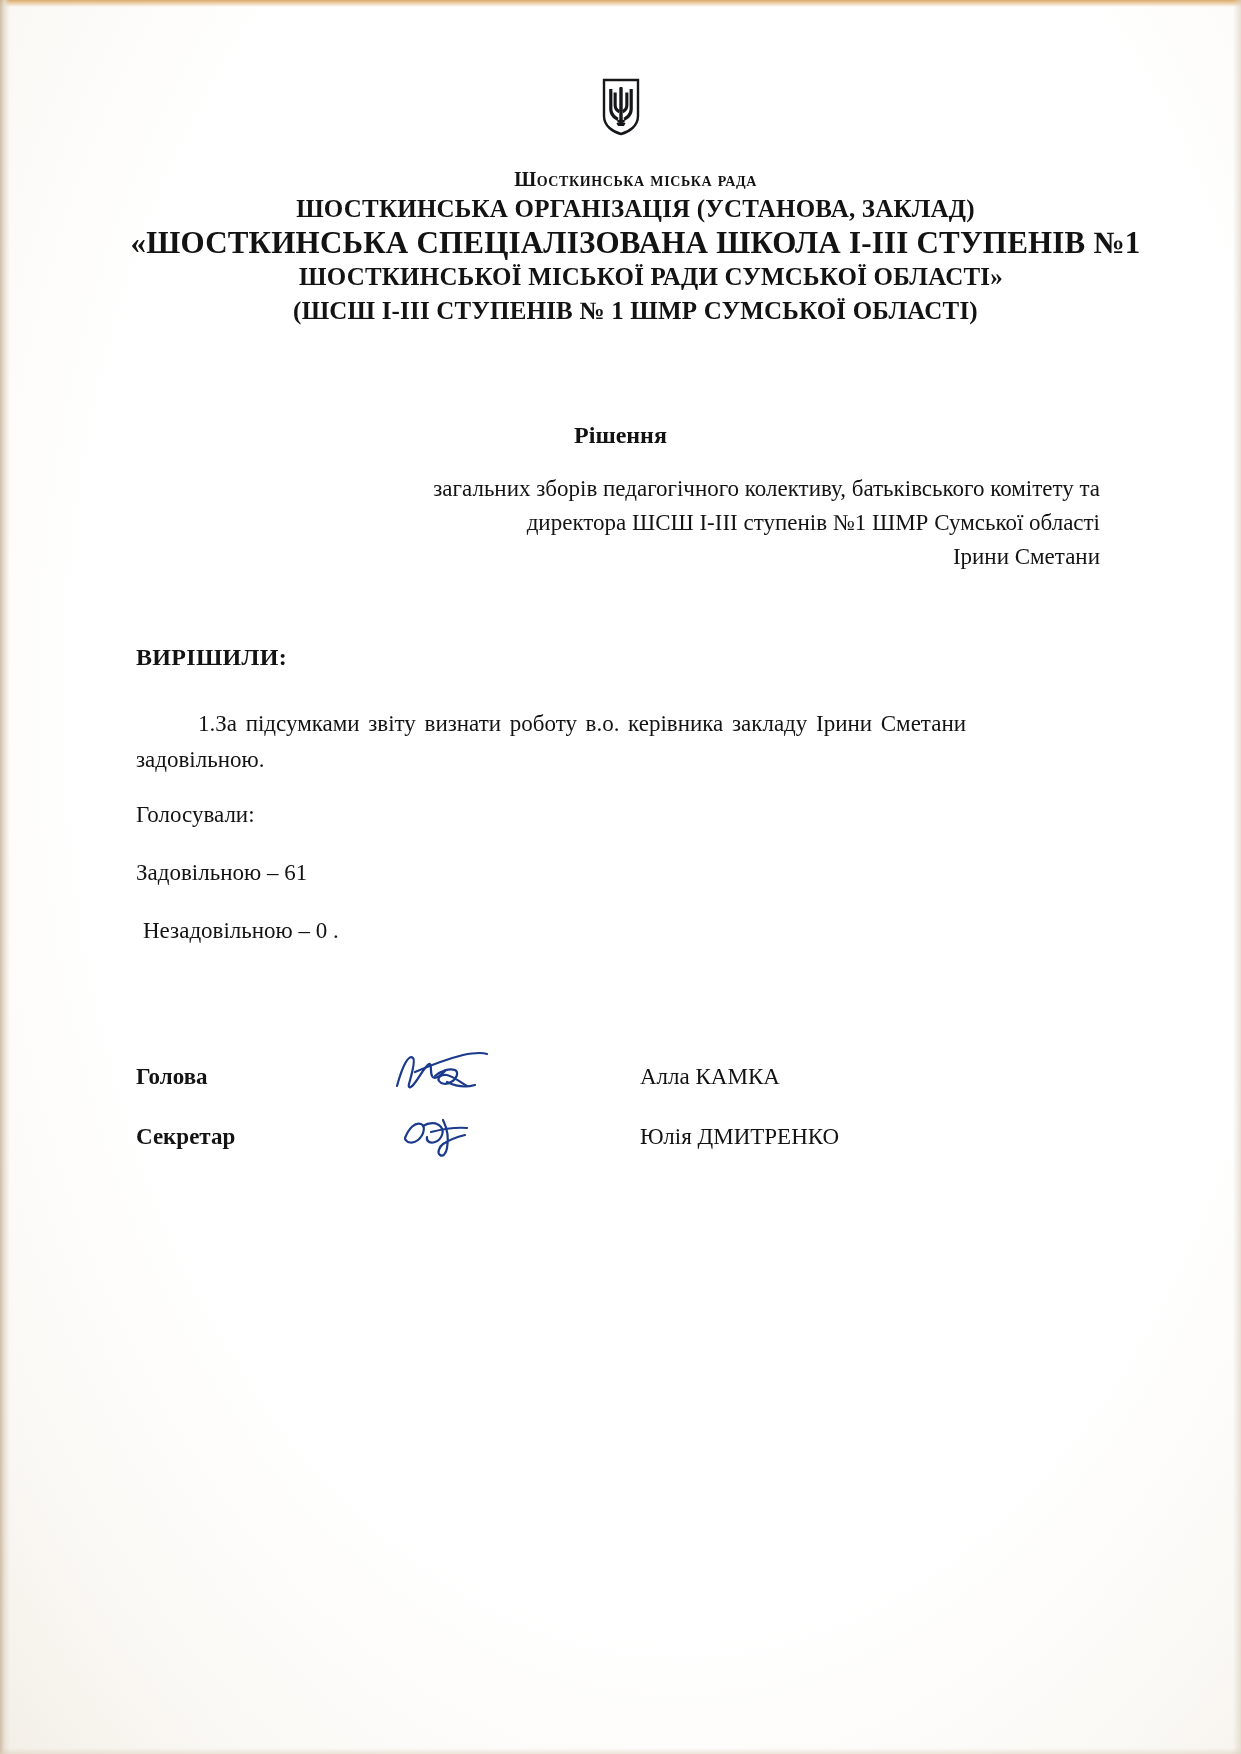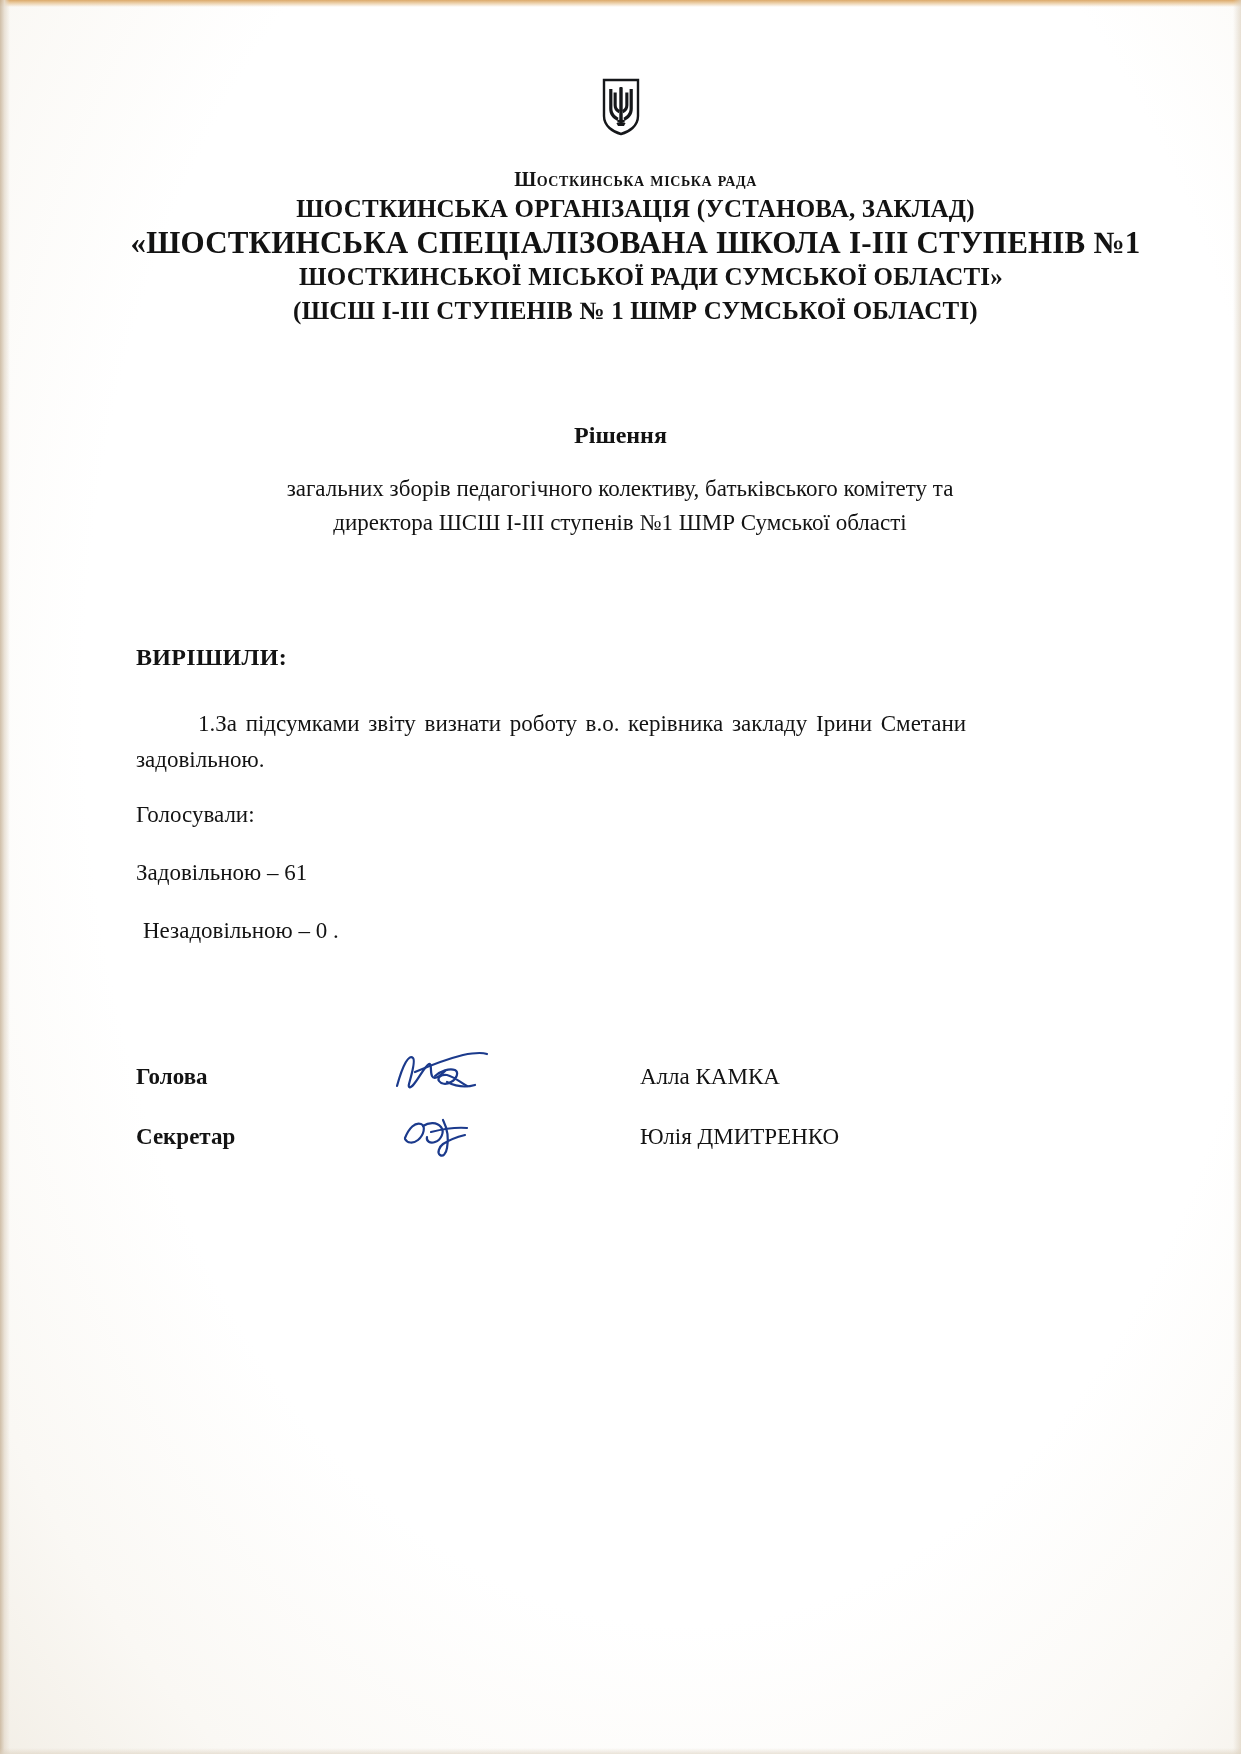--- a/index.html
+++ b/index.html
@@ -113,21 +113,21 @@
   
   .intro {
     position: absolute;
     left: 140px;
     top: 472px;
     width: 960px;
     text-align: center;
     font-size: 23px;
     line-height: 34px;
   }
-  .intro div { white-space: nowrap; }
+  .intro div { white-space: nowrap; text-align: right; }
 
   
   .resolved-head {
     position: absolute;
     left: 136px;
     top: 644px;
     font-size: 24px;
     font-weight: bold;
     letter-spacing: .3px;
   }
@@ -226,20 +226,21 @@
       <div class="lh-line lh-3">«ШОСТКИНСЬКА СПЕЦІАЛІЗОВАНА ШКОЛА І-ІІІ СТУПЕНІВ №1</div>
       <div class="lh-line lh-4">ШОСТКИНСЬКОЇ МІСЬКОЇ РАДИ СУМСЬКОЇ  ОБЛАСТІ»</div>
       <div class="lh-line lh-5">(ШСШ І-ІІІ СТУПЕНІВ № 1 ШМР СУМСЬКОЇ ОБЛАСТІ)</div>
     </div>
 
     <div class="doc-title">Рішення</div>
 
     <div class="intro">
       <div>загальних зборів педагогічного колективу, батьківського комітету та</div>
       <div>директора ШСШ І-ІІІ ступенів №1 ШМР Сумської області</div>
+      <div>Ірини Сметани</div>
     </div>
 
     <div class="resolved-head">ВИРІШИЛИ:</div>
     <div class="item-1">1.За підсумками звіту визнати роботу в.о. керівника закладу Ірини Сметани задовільною.</div>
 
     <div class="vote-label">Голосували:</div>
     <div class="vote-yes">Задовільною – 61</div>
     <div class="vote-no">Незадовільною – 0 .</div>
 
     <div class="sig-row sig-row-1">

